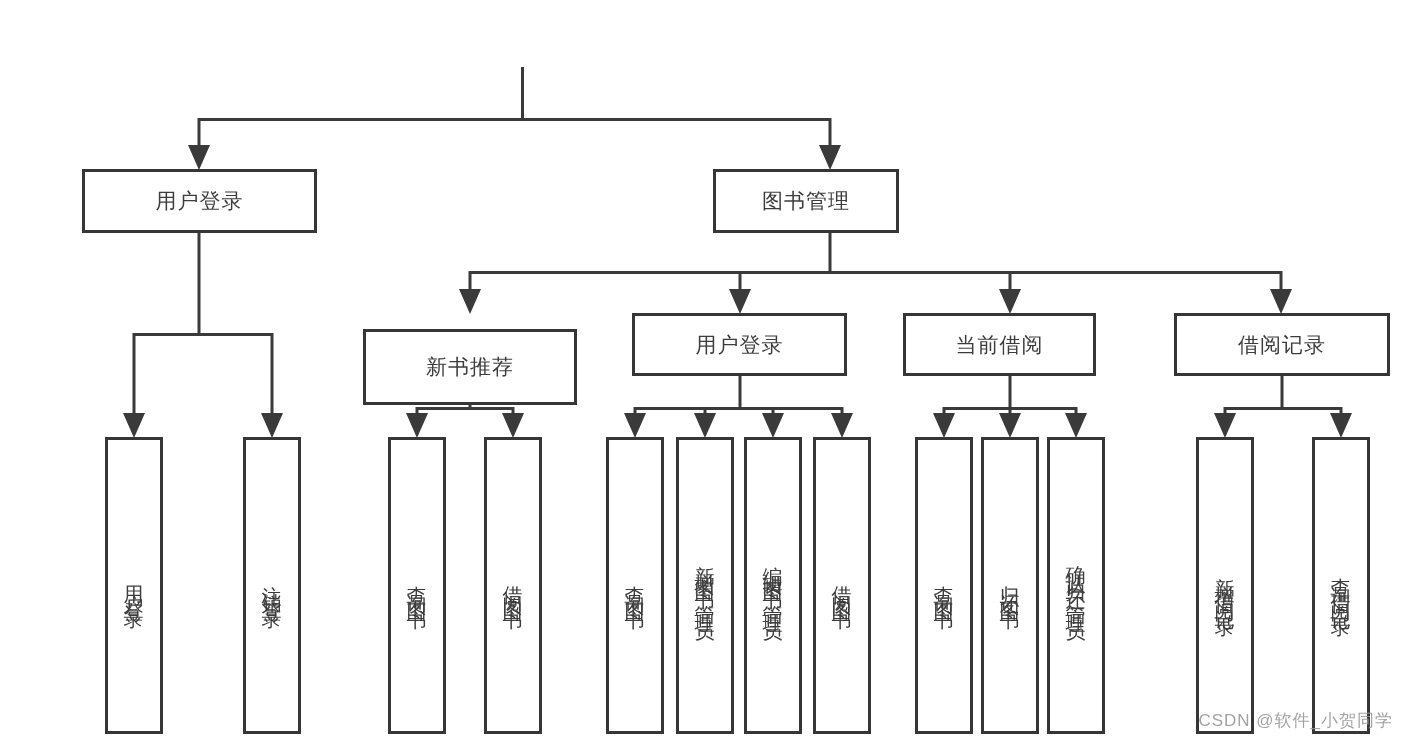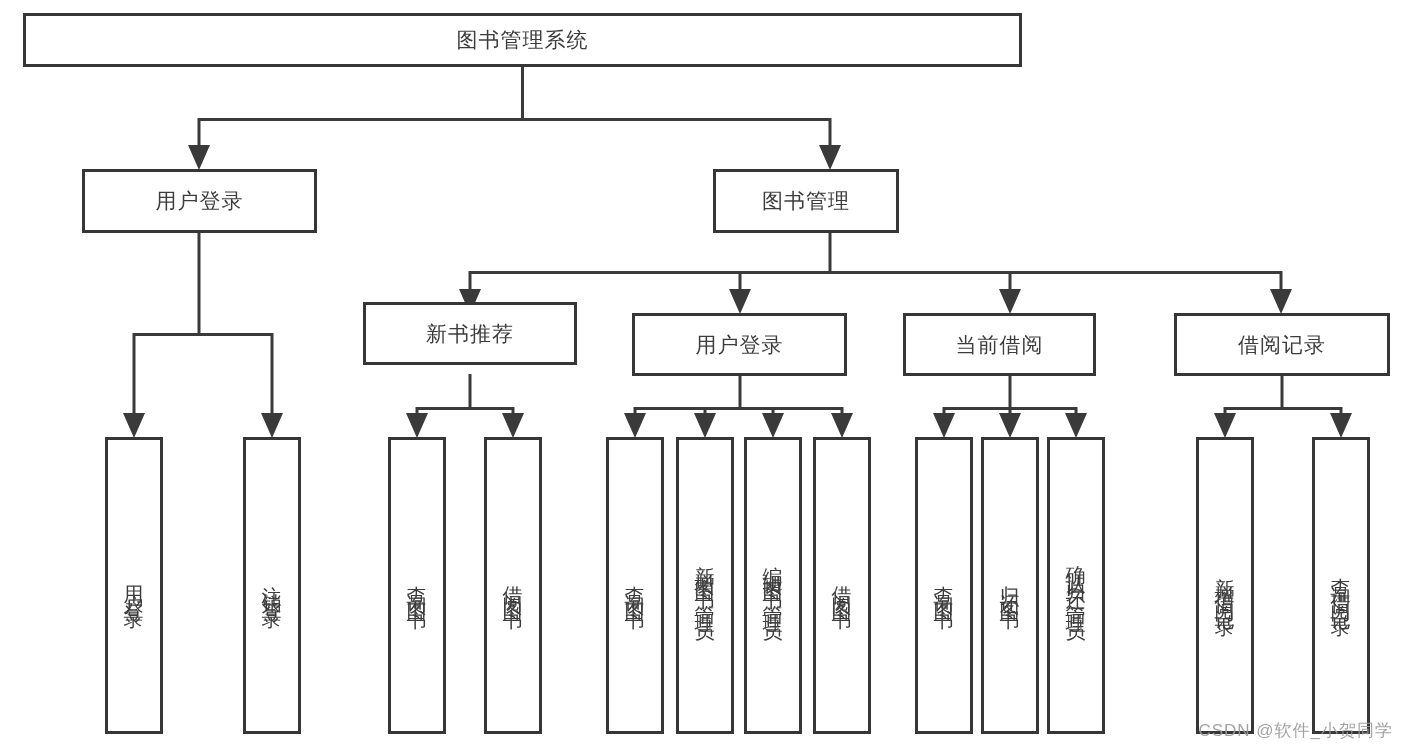--- a/index.html
+++ b/index.html
@@ -33,21 +33,21 @@
   .leaf {
     writing-mode: vertical-rl;
     font-size: 20px;
     letter-spacing: 8px;
     line-height: 1;
     white-space: normal;
   }
   .watermark {
     position: absolute;
     right: 12px;
-    bottom: 5px;
+    bottom: 15px;
     font-size: 17px;
     letter-spacing: 1px;
     color: #9b9b9b;
     opacity: 0.92;
     z-index: 5;
     white-space: nowrap;
   }
 </style>
 </head>
 <body>
@@ -102,26 +102,25 @@
              M694 413 L716 413 L705 438 Z
              M762 413 L784 413 L773 438 Z
              M831 413 L853 413 L842 438 Z
              M933 413 L955 413 L944 438 Z
              M999 413 L1021 413 L1010 438 Z
              M1065 413 L1087 413 L1076 438 Z
              M1214 413 L1236 413 L1225 438 Z
              M1330 413 L1352 413 L1341 438 Z"></path>
   </svg>
 
-  <div class="box" style="left:23px; top:13px; width:999px; height:54px;">图书管理系统</div>
 
   <div class="box" style="left:82px; top:169px; width:235px; height:64px;">用户登录</div>
   <div class="box" style="left:713px; top:169px; width:186px; height:64px;">图书管理</div>
 
-  <div class="box" style="left:363px; top:302px; width:214px; height:63px;text-align:right;">新书推荐</div>
+  <div class="box" style="left:363px; top:329px; width:214px; height:76px;text-align:right;">新书推荐</div>
   <div class="box" style="left:632px; top:313px; width:215px; height:63px;">用户登录</div>
   <div class="box" style="left:903px; top:313px; width:193px; height:63px;">当前借阅</div>
   <div class="box" style="left:1174px; top:313px; width:216px; height:63px;">借阅记录</div>
 
   <div class="box leaf" style="left:105px; top:437px; width:58px; height:297px;">用户登录</div>
   <div class="box leaf" style="left:243px; top:437px; width:58px; height:297px;">注销登录</div>
 
   <div class="box leaf" style="left:388px; top:437px; width:58px; height:297px;">查询图书</div>
   <div class="box leaf" style="left:484px; top:437px; width:58px; height:297px;">借阅图书</div>
 

